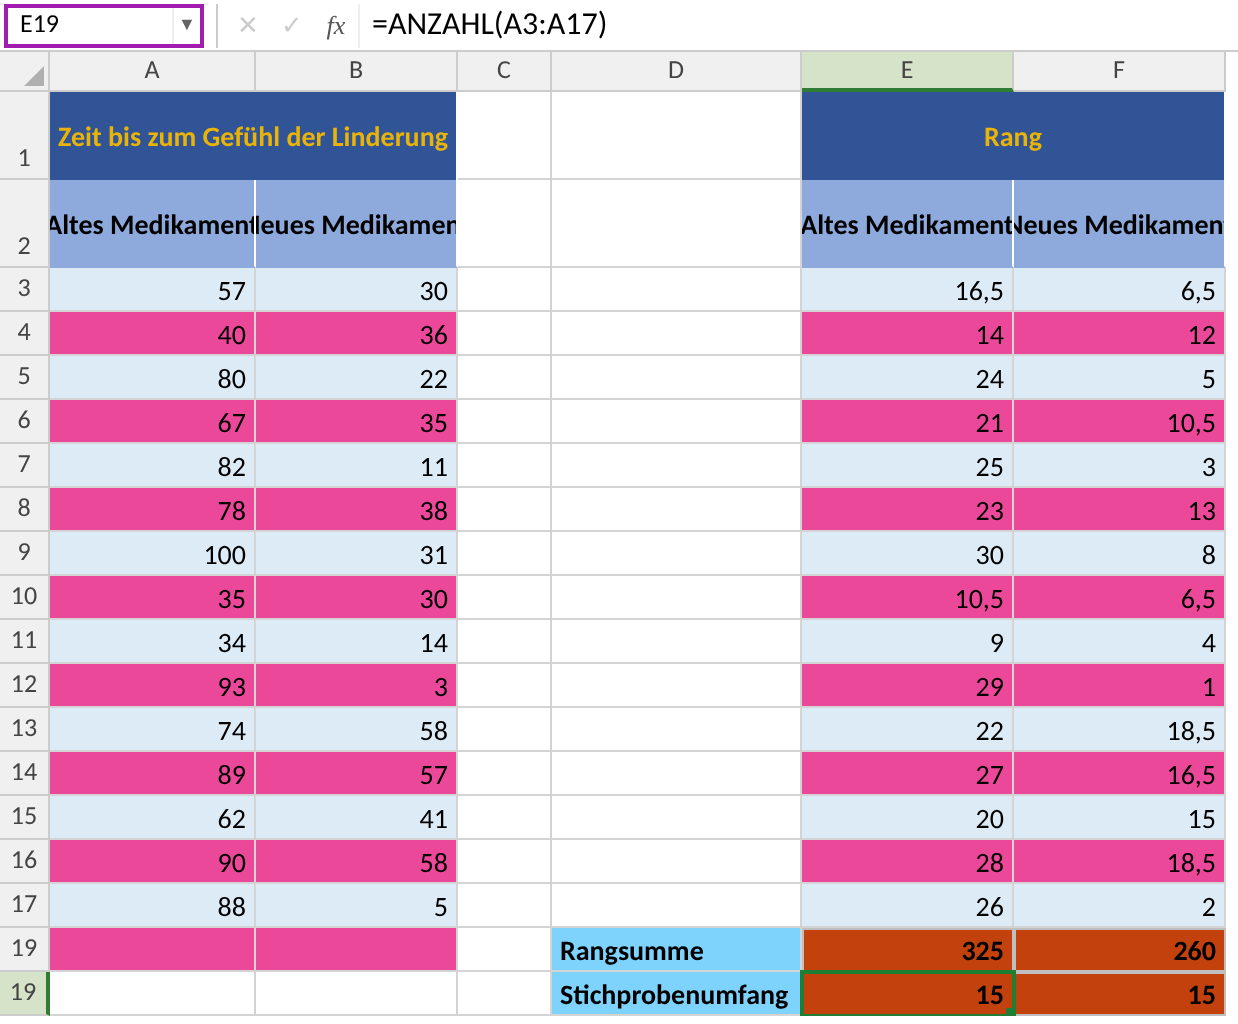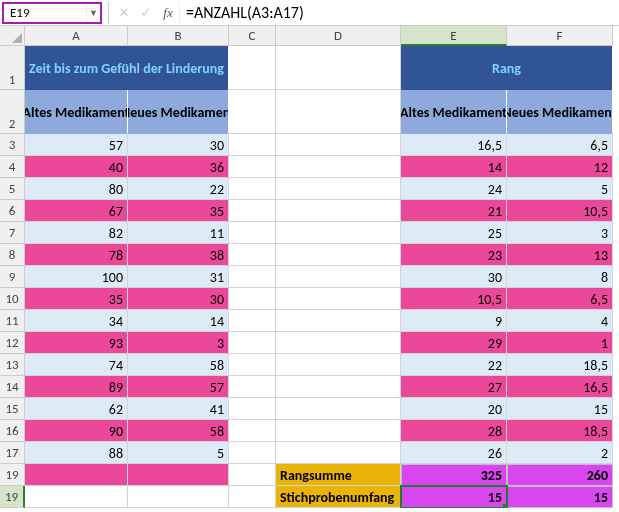--- a/index.html
+++ b/index.html
@@ -108,42 +108,42 @@
     background:#fff;
     overflow:hidden;
     white-space:nowrap;
   }
   .cell.num { justify-content:flex-end; }
   .cell.center { justify-content:center; text-align:center;}
   .cell.bold { font-weight:bold; }
 
   .hdr-dark {
     background:#305496;
-    color:#7dd3fc;
+    color:#eab308;
     font-weight:bold;
     border-right:1px solid #fff;
     border-bottom:none;
   }
   .hdr-light {
     background:#8ea9db;
     color:#000;
     font-weight:bold;
     border-right:1px solid #fff;
     border-bottom:1px solid #8ea9db;
   }
   .band-a { background:#ddebf7; }
   .band-b { background:#ec4899; }
 
   .summary-label {
-    background:#eab308;
+    background:#7dd3fc;
     font-weight:bold;
     justify-content:flex-start;
   }
   .summary-val {
-    background:#d946ef;
+    background:#c2410c;
     font-weight:bold;
     justify-content:flex-end;
     border:1px solid #bfbfbf;
   }
   .cell.selected {
     outline:2px solid #1e7e34;
     outline-offset:-1px;
     position:relative;
     z-index:2;
   }

